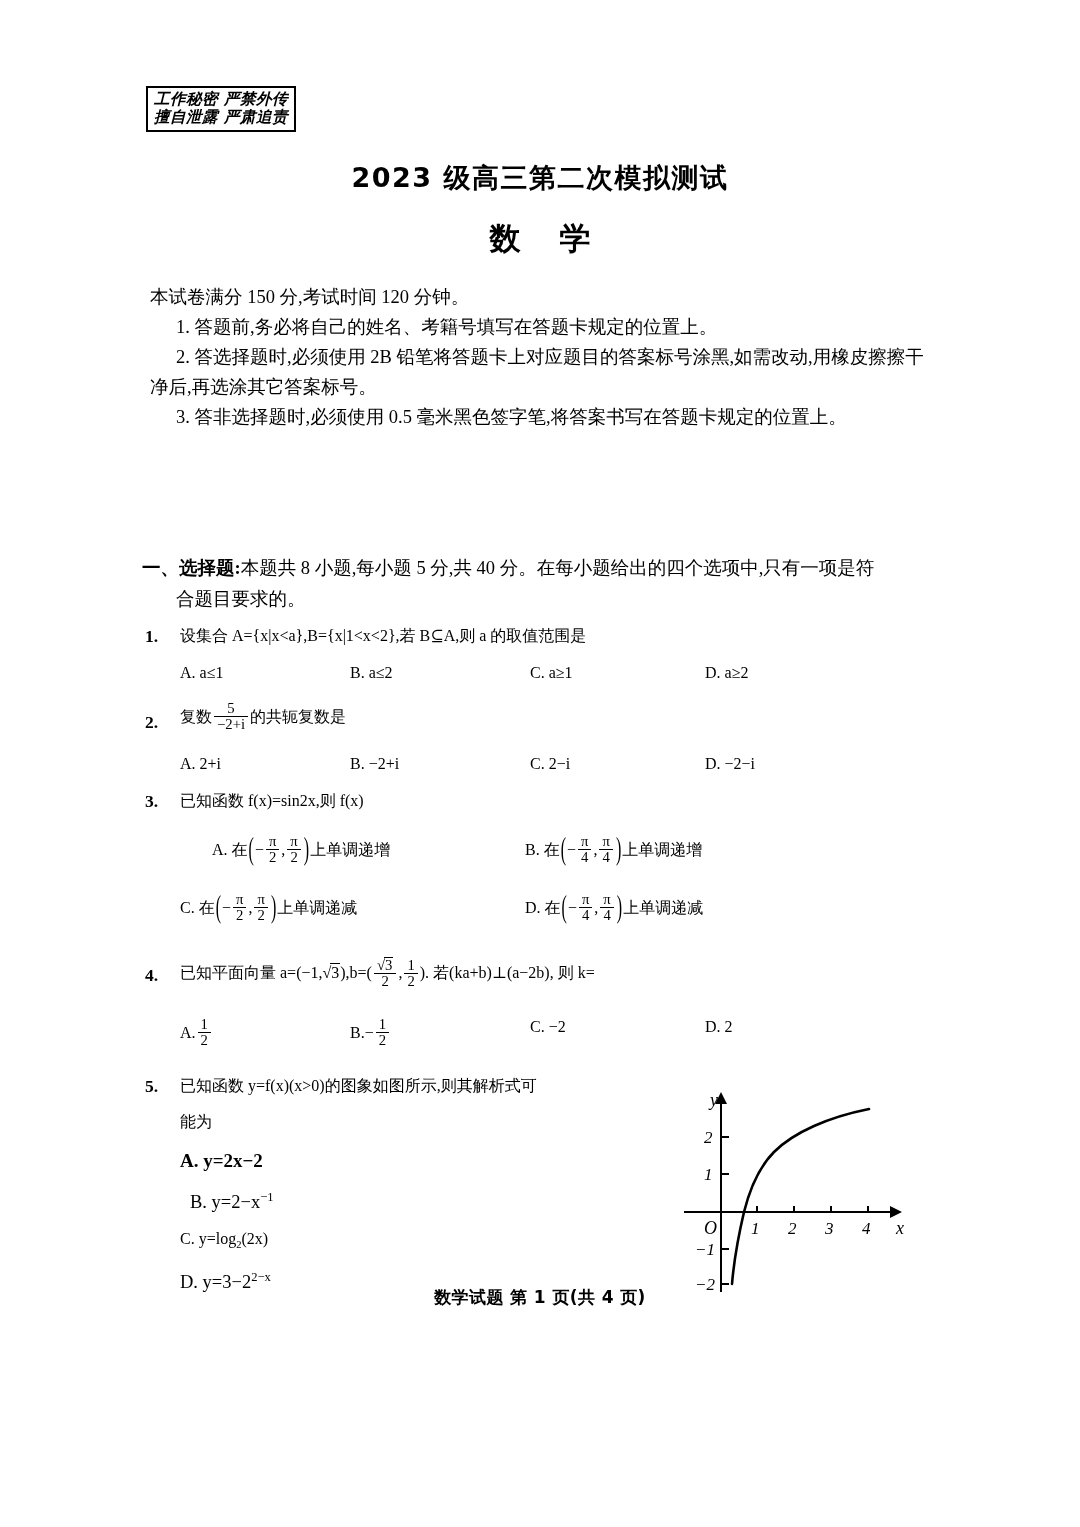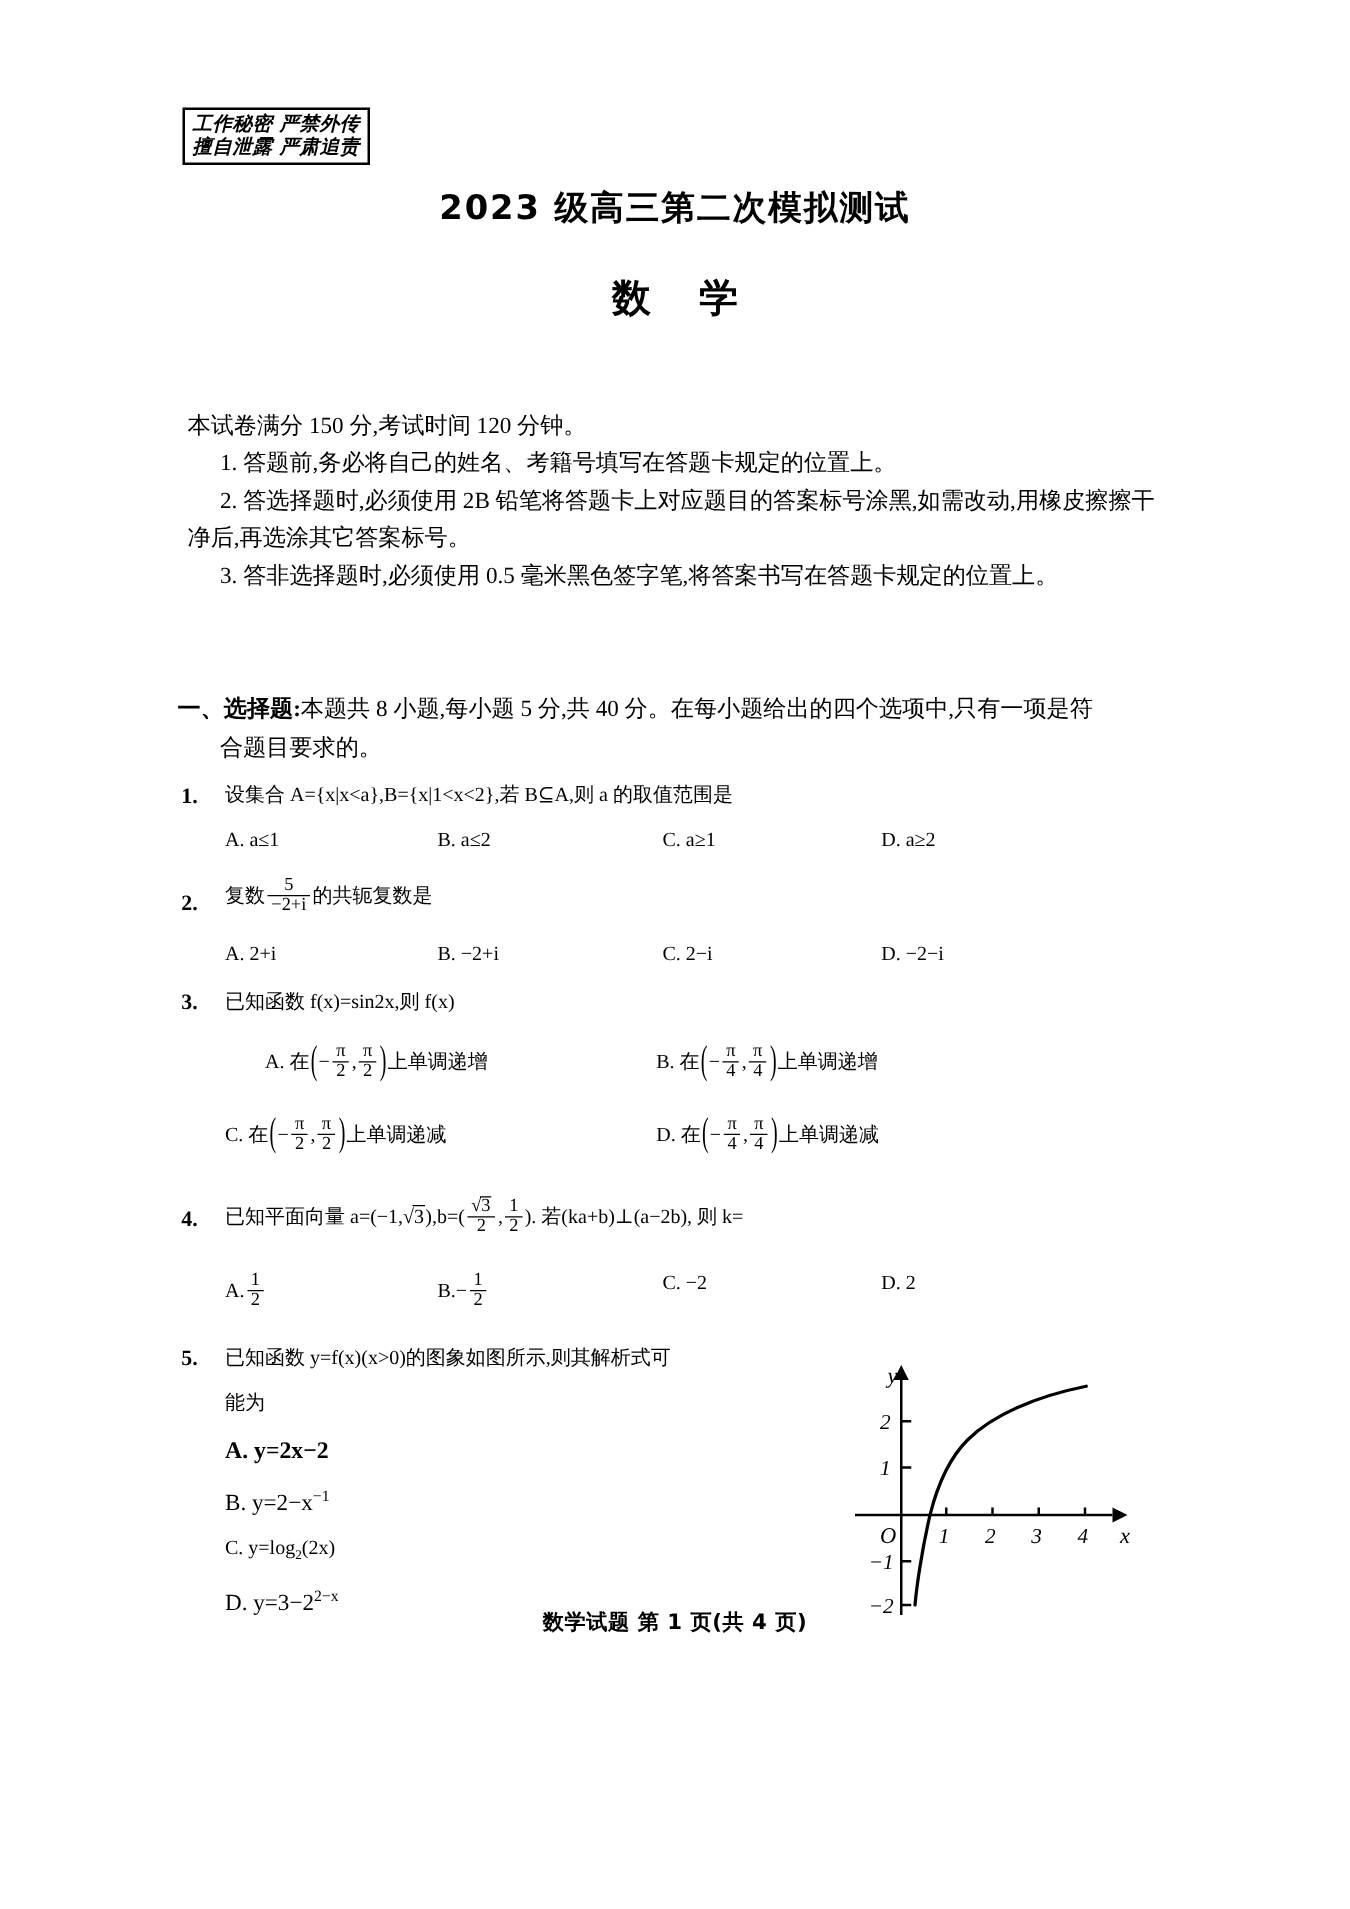--- a/index.html
+++ b/index.html
@@ -37,21 +37,21 @@
     font-size: 15.5px;
     font-weight: 600;
     letter-spacing: 0.5px;
     white-space: nowrap;
     font-style: italic;
   }
 
   
   .exam-title {
     position: absolute;
-    left: 0; top: 148px;
+    left: 0; top: 160px;
     width: 1080px;
     text-align: center;
     font-family: "DejaVu Sans", "Liberation Sans", sans-serif;
     font-size: 27px;
     font-weight: bold;
     letter-spacing: 1.5px;
   }
   .subject-title {
     position: absolute;
     left: 0; top: 218px;
@@ -66,21 +66,21 @@
 
   
   .instructions {
     position: absolute;
     left: 150px;
     top: 283px;
     width: 790px;
     font-size: 18.5px;
     line-height: 1.62;
   }
-  .instructions .ind1 { text-indent: 0; margin-top: 44px; }
+  .instructions .ind1 { text-indent: 0; }
   .instructions .bold { font-weight: bold; }
   .instructions .item { text-indent: 26px; }
 
   
   .section-head {
     position: absolute;
     left: 142px;
     top: 553px;
     width: 800px;
     font-size: 18.5px;
@@ -235,21 +235,21 @@
     </span>
     <span class="opt" style="left:350px;">C. −2</span>
     <span class="opt" style="left:525px;">D. 2</span>
   </div>
 
   <div class="qnum" style="top:1076px;">5.</div>
   <div class="qbody" style="top:1076px;">已知函数 y=f(x)(x&gt;0)的图象如图所示,则其解析式可</div>
   <div class="qbody" style="top:1112px;">能为</div>
 
   <div class="opt" style="left:180px; top:1150px; font-size:19px;font-weight:bold;">A. y=2x−2</div>
-  <div class="opt" style="left:180px; top:1190px; font-size:18.5px;">
+  <div class="opt" style="left:190px; top:1190px; font-size:18.5px;">
     <span>B. y=2−x</span><span class="sup">−1</span>
   </div>
   <div class="opt" style="left:180px; top:1230px; font-size:16px;">
     <span>C. y=log</span><span class="sub">2</span><span>(2x)</span>
   </div>
   <div class="opt" style="left:180px; top:1270px; font-size:18.5px;">
     <span>D. y=3−2</span><span class="sup">2−x</span>
   </div>
 
   <div class="figure">

